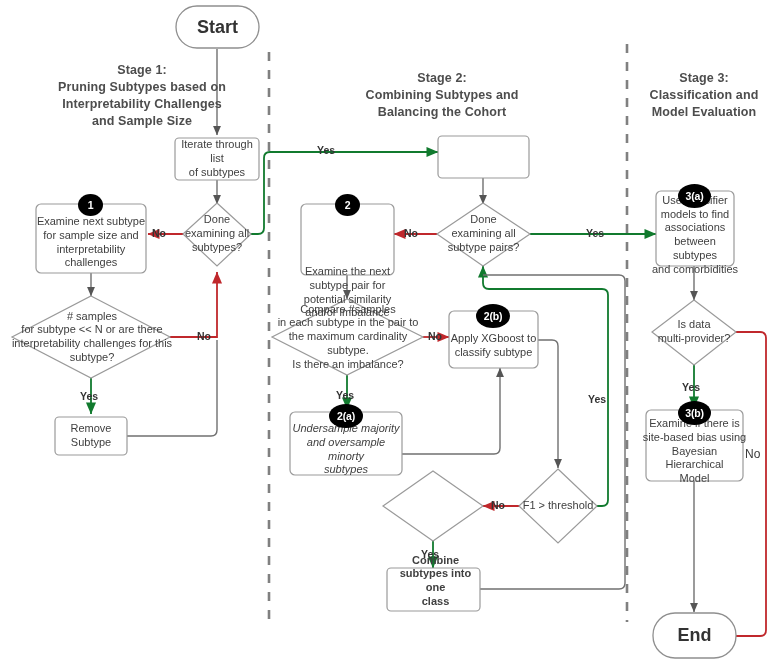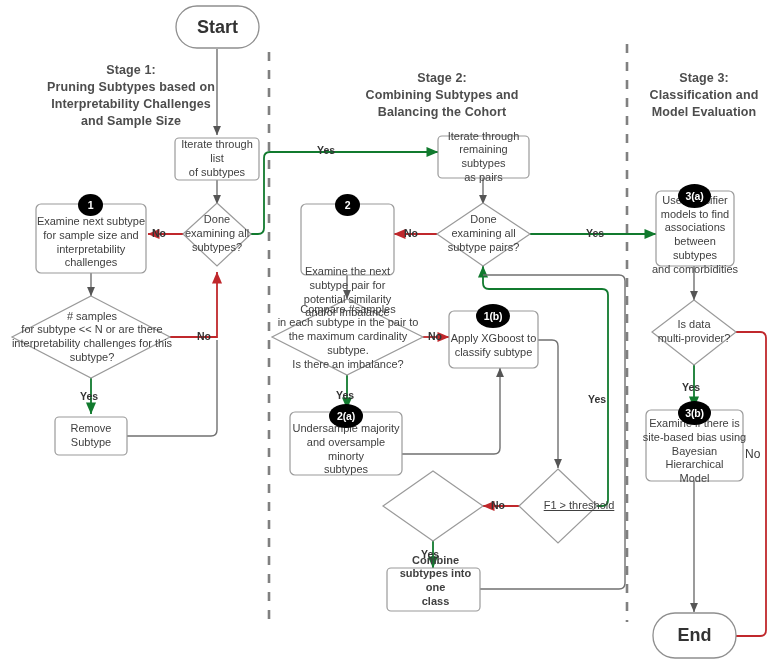--- a/index.html
+++ b/index.html
@@ -205,64 +205,63 @@
 
     <rect x="656" y="191" width="78" height="75" rx="5" ry="5" fill="#ffffff" stroke="#9a9a9a" stroke-width="1.2"></rect>
 
     <polygon points="694,300 736,332 694,365 652,332" fill="#ffffff" stroke="#9a9a9a" stroke-width="1.2"></polygon>
 
     <rect x="646" y="410" width="97" height="71" rx="5" ry="5" fill="#ffffff" stroke="#9a9a9a" stroke-width="1.2"></rect>
 
     <rect x="653" y="613" width="83" height="45" rx="22" ry="22" fill="#ffffff" stroke="#8f8f8f" stroke-width="1.3"></rect>
   </svg>
 
-  <div class="stage-title" style="left:0px; top:62px; width:262px;text-align:center;">Stage 1:<br>Pruning Subtypes based on<br>Interpretability Challenges<br>and Sample Size</div>
+  <div class="stage-title" style="left:11px; top:62px; width:262px;text-align:center;">Stage 1:<br>Pruning Subtypes based on<br>Interpretability Challenges<br>and Sample Size</div>
   <div class="stage-title" style="left:287px; top:70px; width:310px;">Stage 2:<br>Combining Subtypes and<br>Balancing the Cohort</div>
   <div class="stage-title" style="left:630px; top:70px; width:148px;">Stage 3:<br>Classification and<br>Model Evaluation</div>
 
   <div class="node-label terminal" style="left:176px; top:6px; width:83px; height:42px;">Start</div>
 
   <div class="node-label" style="left:173px; top:138px; width:88px; height:42px;">Iterate through list<br>of subtypes</div>
 
   <div class="node-label" style="left:178px; top:208px; width:78px; height:52px;">Done<br>examining all<br>subtypes?</div>
 
   <div class="node-label" style="left:36px; top:212px; width:110px; height:61px;">Examine next subtype<br>for sample size and<br>interpretability<br>challenges</div>
 
   <div class="node-label" style="left:10px; top:305px; width:164px; height:64px;"># samples<br>for subtype &lt;&lt; N or are there<br>interpretability challenges for this<br>subtype?</div>
 
   <div class="node-label" style="left:55px; top:417px; width:72px; height:38px;">Remove<br>Subtype</div>
 
-  <div class="node-label" style="left:436px; top:136px; width:95px; height:42px;">Iterate through<br>remaining subtypes<br>as pairs</div>
 
   <div class="node-label" style="left:432px; top:208px; width:103px; height:52px;">Done<br>examining all<br>subtype pairs?</div>
 
   <div class="node-label" style="left:301px; top:214px; width:93px; height:61px;margin-top:48px;">Examine the next<br>subtype pair for<br>potential similarity<br>and/or imbalance</div>
 
   <div class="node-label" style="left:272px; top:306px; width:152px; height:62px;">Compare #samples<br>in each subtype in the pair to<br>the maximum cardinality subtype.<br>Is there an imbalance?</div>
 
   <div class="node-label" style="left:449px; top:324px; width:89px; height:44px;">Apply XGboost to<br>classify subtype</div>
 
-  <div class="node-label" style="left:288px; top:424px; width:116px; height:51px;">Undersample majority<br>and oversample minorty<br>subtypes</div>
-
-  <div class="node-label" style="left:534px; top:494px; width:90px; height:24px;text-decoration:underline;">F1 &gt; threshold</div>
+  <div class="node-label" style="left:288px; top:424px; width:116px; height:51px;font-style:italic;">Undersample majority<br>and oversample minorty<br>subtypes</div>
+
+  <div class="node-label" style="left:513px; top:494px; width:90px; height:24px;">F1 &gt; threshold</div>
 
 
   <div class="node-label" style="left:389px; top:568px; width:93px; height:26px;font-weight:bold;">Combine<br>subtypes into one<br>class</div>
 
   <div class="node-label" style="left:651px; top:204px; width:88px; height:62px;">Use classifier<br>models to find<br>associations<br>between subtypes<br>and comorbidities</div>
 
   <div class="node-label" style="left:645px; top:318px; width:98px; height:28px;">Is data<br>multi-provider?</div>
 
   <div class="node-label" style="left:642px; top:422px; width:105px; height:59px;">Examine if there is<br>site-based bias using<br>Bayesian Hierarchical<br>Model</div>
 
   <div class="node-label terminal" style="left:653px; top:613px; width:83px; height:45px;">End</div>
 
   <div class="badge" style="left:78px; top:194px; width:25px; height:22px;">1</div>
   <div class="badge" style="left:335px; top:194px; width:25px; height:22px;">2</div>
-  <div class="badge" style="left:476px; top:304px; width:34px; height:24px;">1(b)</div>
+  <div class="badge" style="left:476px; top:304px; width:34px; height:24px;">2(b)</div>
   <div class="badge" style="left:329px; top:404px; width:34px; height:24px;">2(a)</div>
   <div class="badge" style="left:678px; top:184px; width:33px; height:24px;">3(a)</div>
   <div class="badge" style="left:678px; top:401px; width:33px; height:24px;">3(b)</div>
 
   <div class="edge-label" style="left:152px; top:228px;">No</div>
 
   <div class="edge-label" style="left:317px; top:145px;">Yes</div>
 
   <div class="edge-label" style="left:197px; top:331px;">No</div>
 

